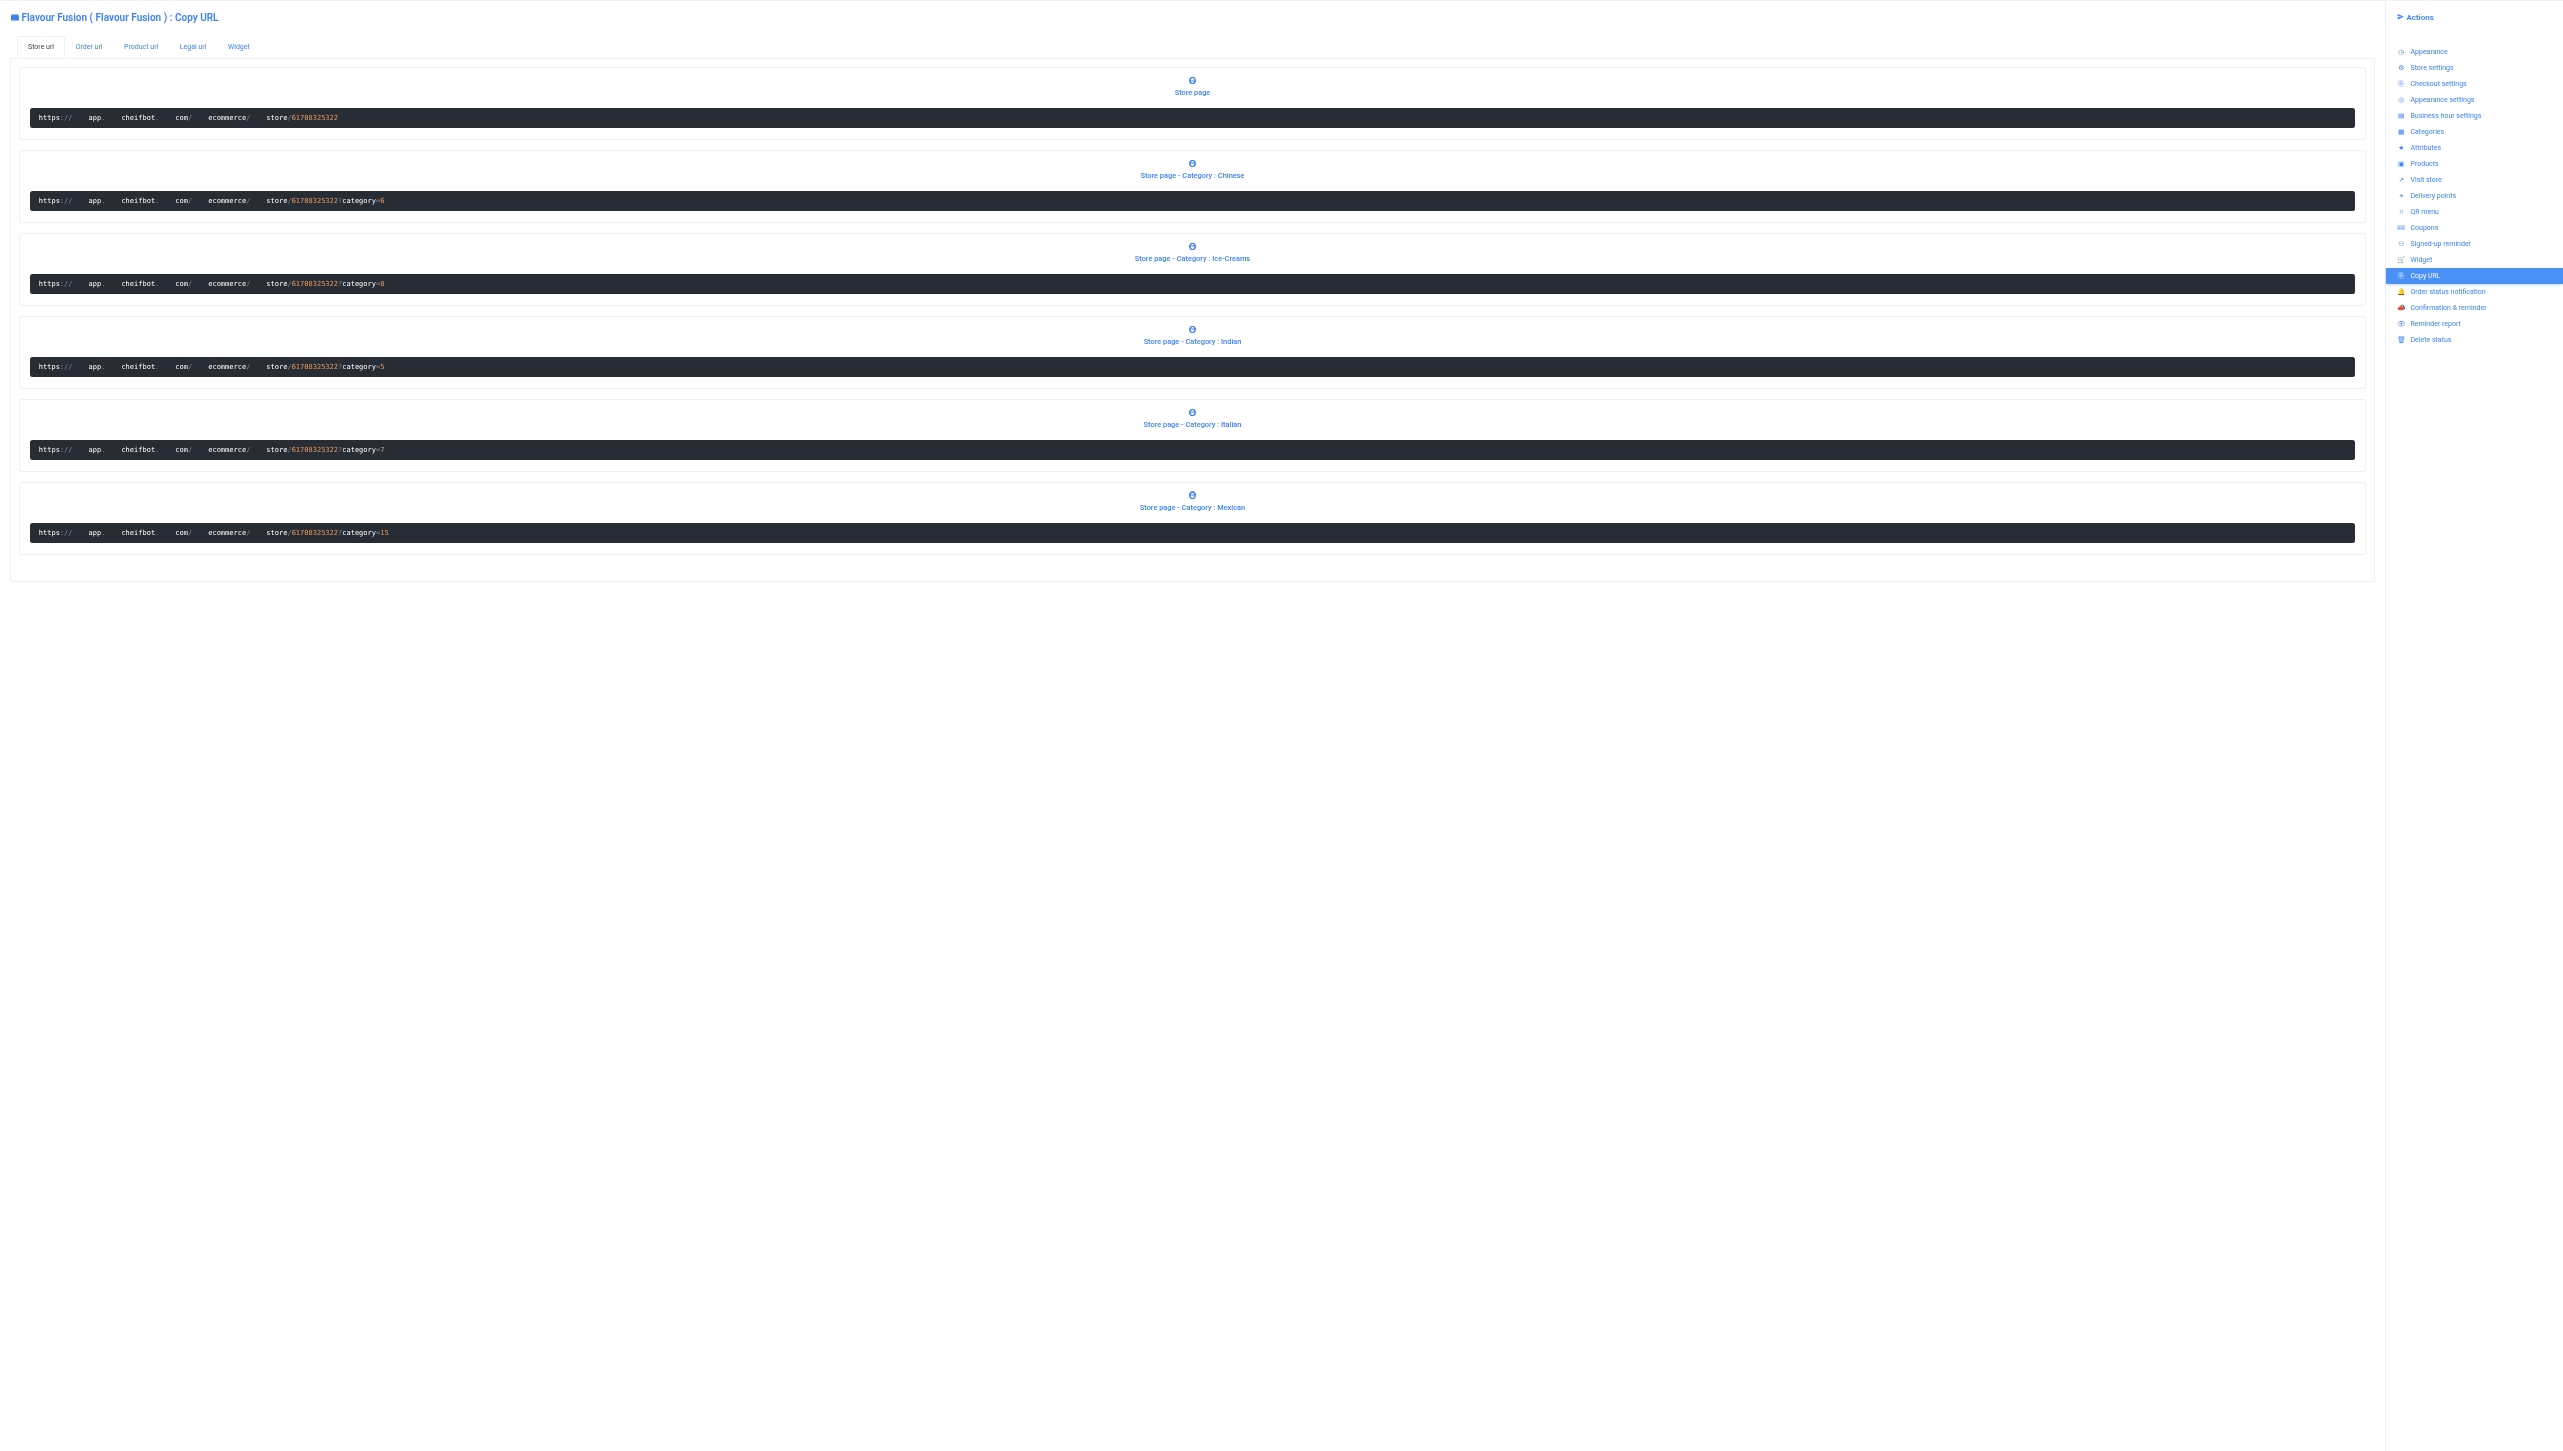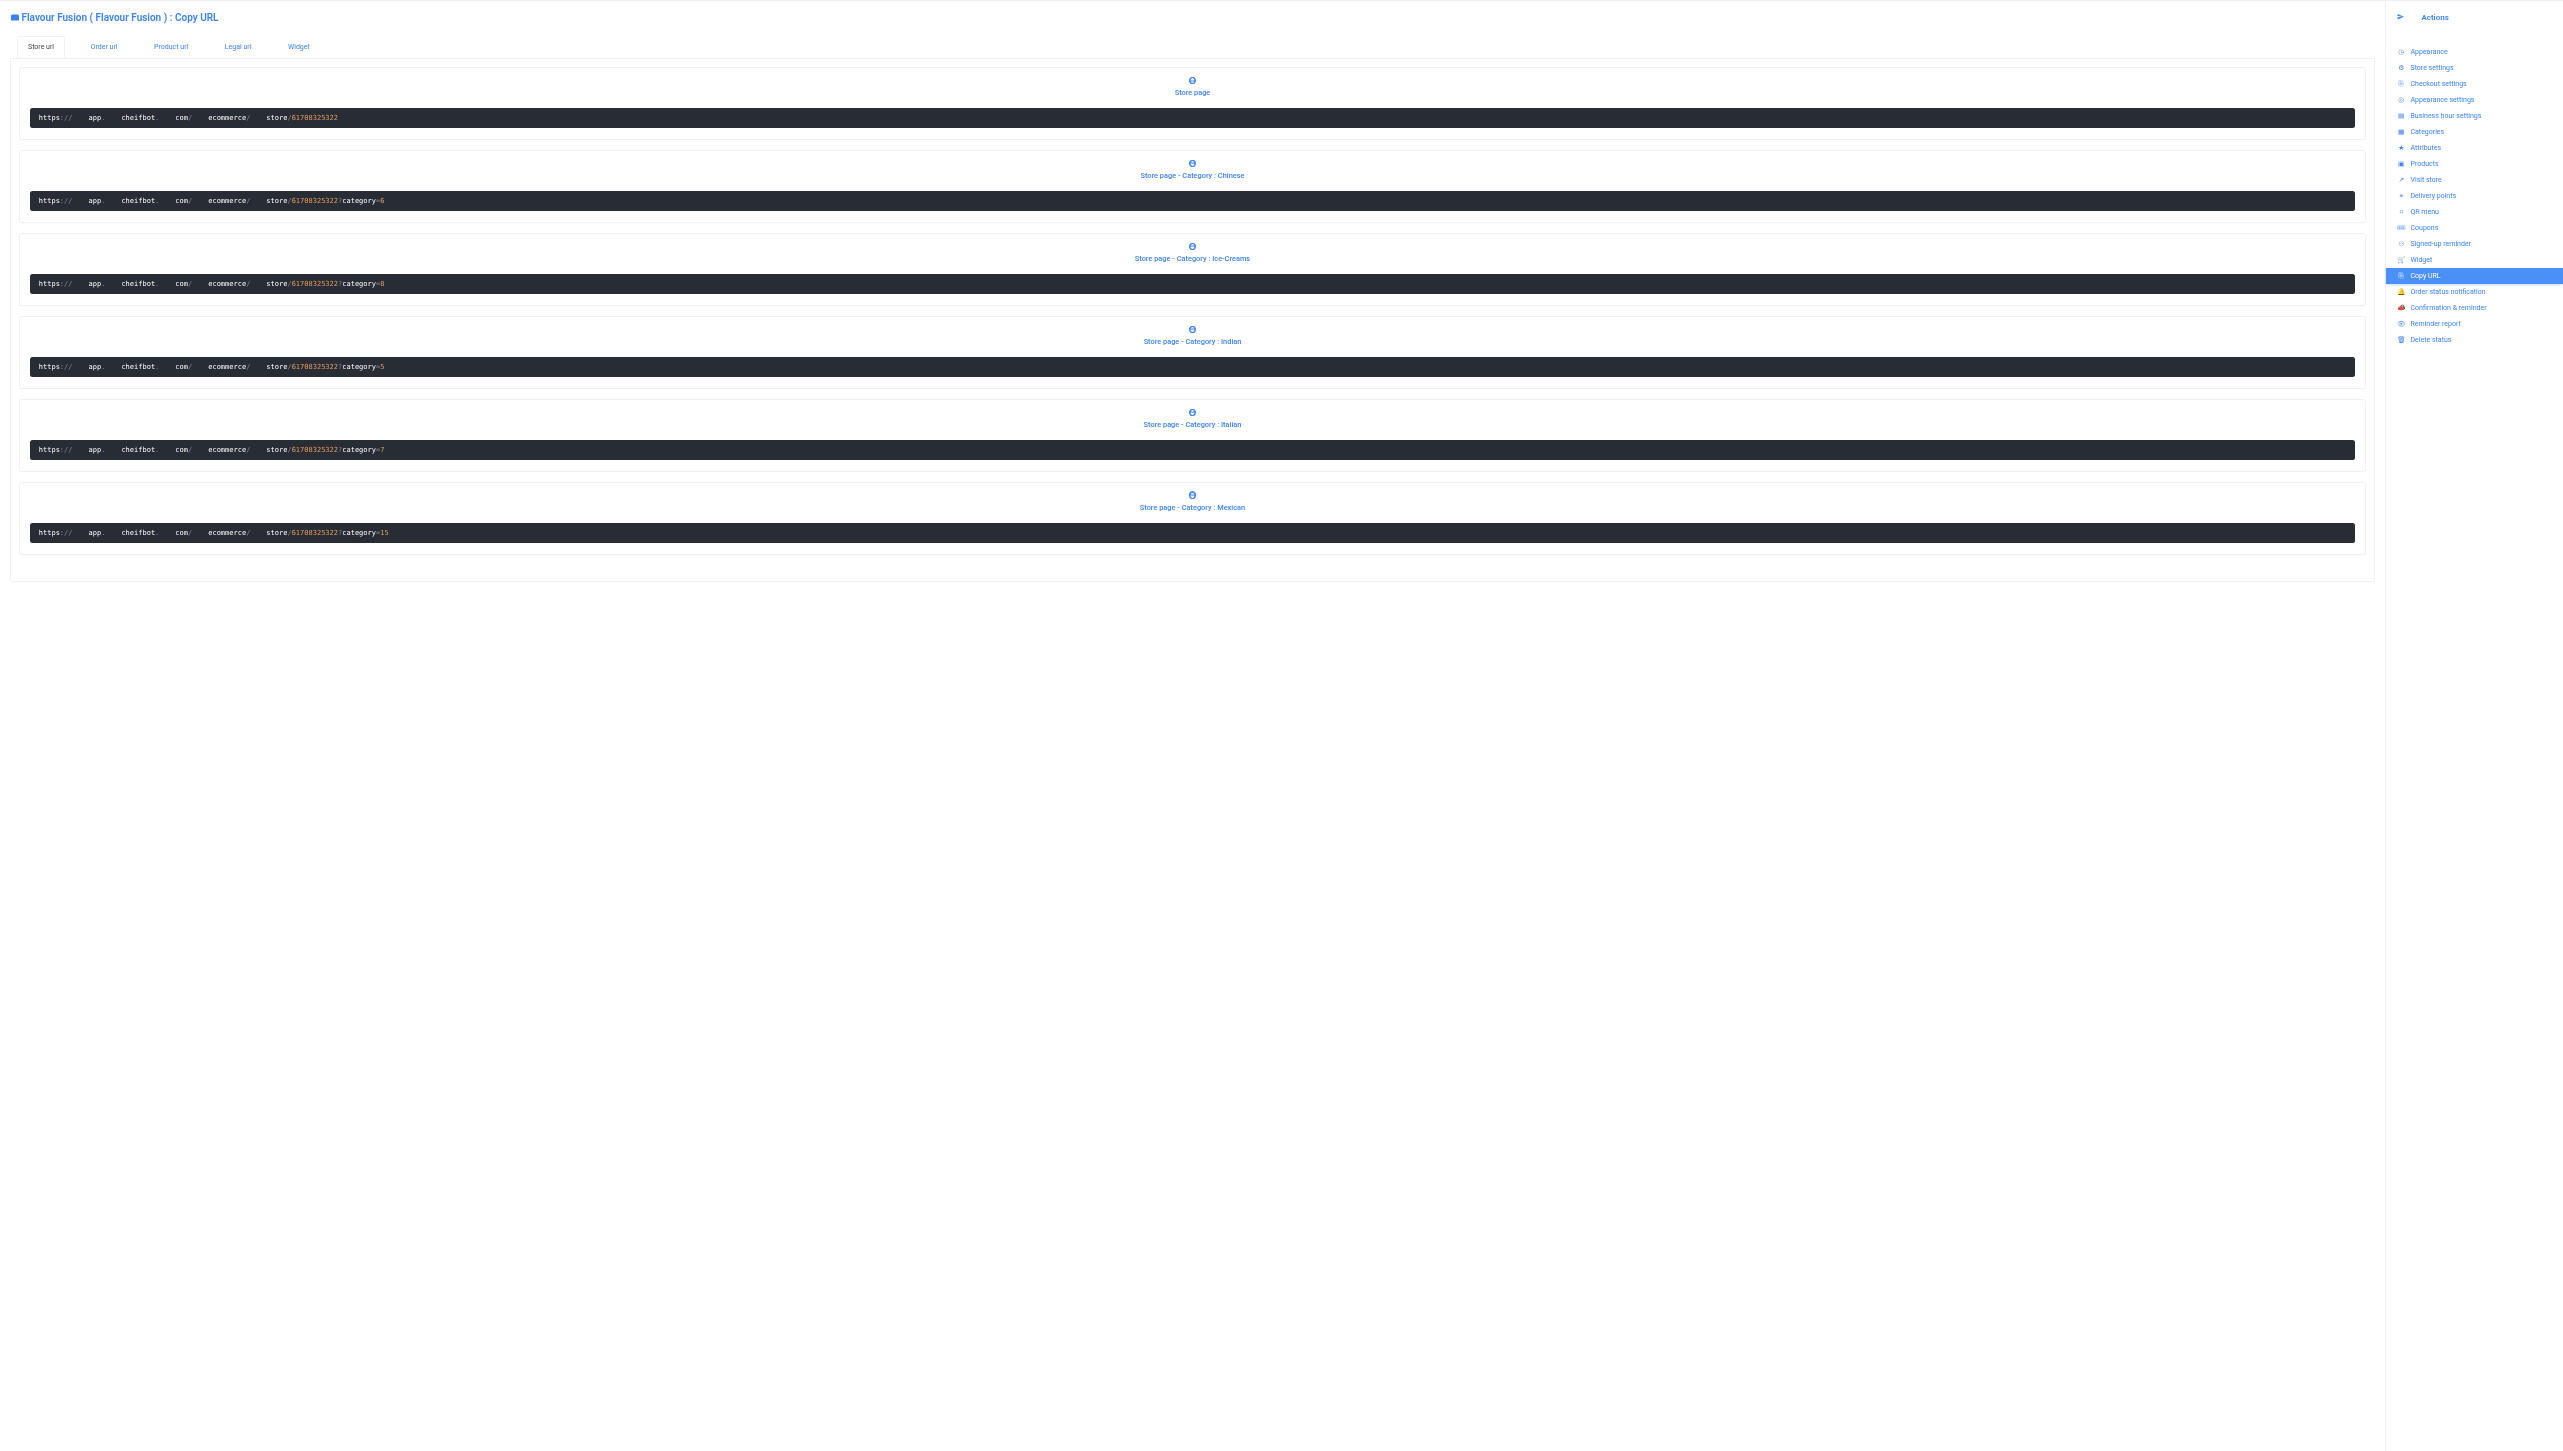--- a/index.html
+++ b/index.html
@@ -29,21 +29,21 @@
     color: #3b82f6;
     font-size: 10px;
     font-weight: 600;
     padding: 1.2px 0 12.3px 1.2px;
     display: flex;
     align-items: center;
     gap: 2.5px;
   }
   .tabs {
     display: flex;
-    gap: 15px;
+    gap: 0;
     border-bottom: 0.6px solid #eef0f2;
     padding-left: 7.4px;
   }
   .tab {
     padding: 6.2px 9.8px 6.2px 9.8px;
     font-size: 7px;
     color: #3b82f6;
     cursor: pointer;
     border: 0.6px solid transparent;
     position: relative;
@@ -118,21 +118,21 @@
     clip-path: polygon(0 30%, 8% 0, 92% 0, 100% 30%, 100% 100%, 0 100%);
   }
   
   .side-title {
     font-size: 8px;
     font-weight: 600;
     color: #3b82f6;
     padding: 2.5px 11px 8.6px 11px;
     display: flex;
     align-items: center;
-    gap: 17px;
+    gap: 2px;
   }
   .side-sep { height: 12.3px; }
   .side-item {
     display: flex;
     align-items: center;
     gap: 4.9px;
     padding: 4px 11px;
     font-size: 7px;
     color: #3b82f6;
     cursor: pointer;

